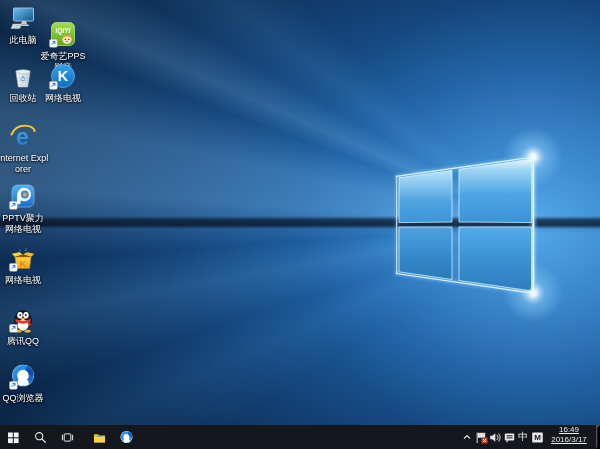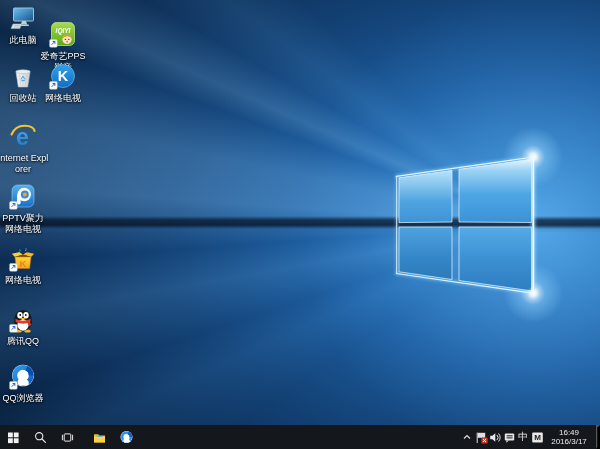--- a/index.html
+++ b/index.html
@@ -68,22 +68,22 @@
     display:flex;align-items:center;justify-content:center;cursor:pointer;
   }
   .tb-btn.gap{margin-left:5px}
   .tb-right{margin-left:auto;display:flex;align-items:stretch;}
   .tray-btn{
     width:14px;border:0;padding:0;background:transparent;
     display:flex;align-items:center;justify-content:center;cursor:pointer;position:relative;
   }
   .lang{color:#ececec;font-size:10px;line-height:10px;}
   .clock{
-    width:52px;display:flex;flex-direction:column;justify-content:center;align-items:center;
-    color:#ececec;font-size:8px;line-height:9.5px;cursor:pointer;background:transparent;border:0;padding:0 2px 0 0;
+    width:52px;display:flex;flex-direction:column;justify-content:flex-start;align-items:center;
+    color:#ececec;font-size:8px;line-height:9.5px;cursor:pointer;background:transparent;border:0;padding:0 2px 0 0;text-decoration:underline;
   }
   .showdesk{width:4px;border-left:1px solid rgba(255,255,255,.28);background:transparent;padding:0;cursor:pointer;}
 </style>
 </head>
 <body>
 
 <div class="desktop">
 
   <div class="wallpaper">
     <svg class="win-logo" viewBox="0 0 600 449">

